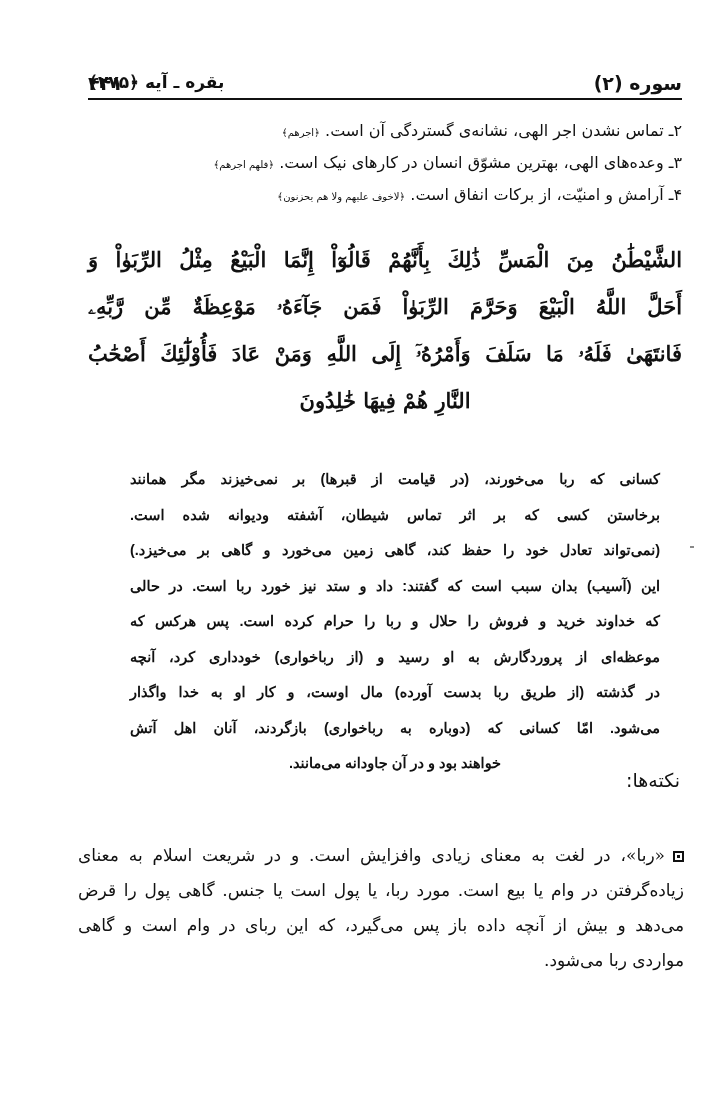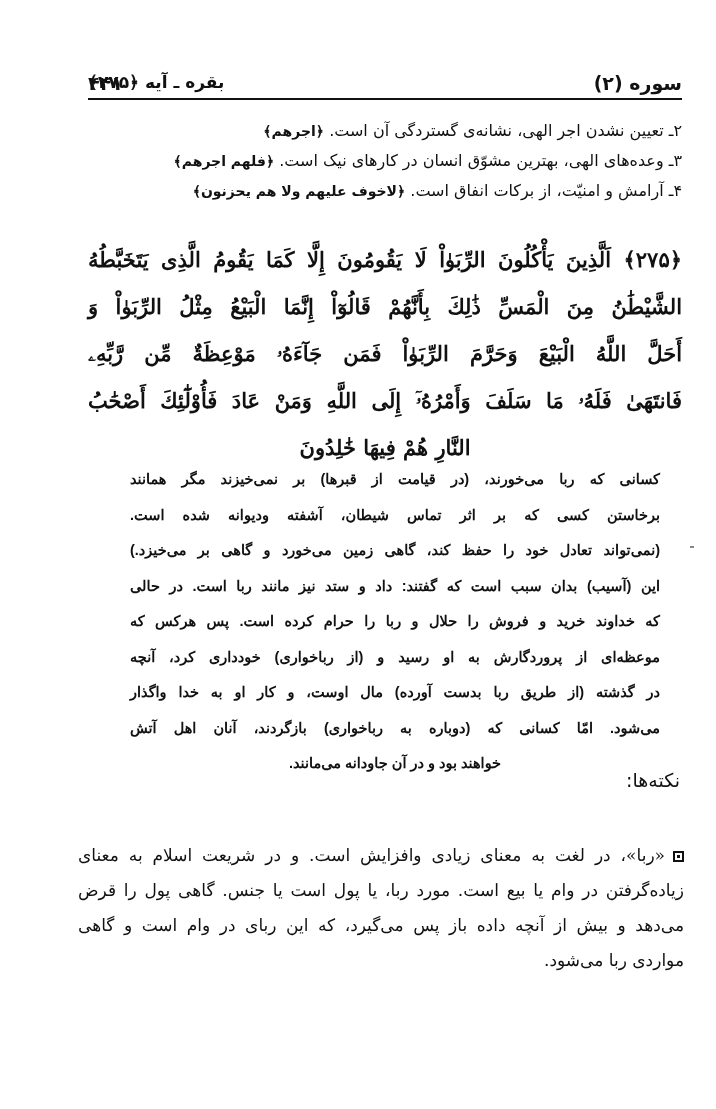--- a/index.html
+++ b/index.html
@@ -15,21 +15,21 @@
       position: absolute; left: 88px; width: 594px; top: 70px; height: 28px;
       border-bottom: 2px solid #111;
     }
     .header .surah { position: absolute; right: 0; top: 2px; font-size: 19px; font-weight: bold; }
     .header .verse-ref { position: absolute; left: 0; right: 0; top: 2px; text-align: left; font-size: 17px; font-weight: bold; }
     .header .page-num { position: absolute; left: 0; top: 2px; font-size: 19px; font-weight: bold; letter-spacing: 1px; }
 
     
     .lessons { position: absolute; left: 110px; width: 572px; top: 116px; }
     .lesson { font-size: 16px; line-height: 30px; white-space: nowrap; text-align: right; }
-    .lesson .quote { font-weight: bold; font-size: 14px; }
+    .lesson .quote { font-weight: normal; font-size: 10px; }
 
     
     .verse {
       position: absolute; left: 88px; width: 594px; top: 236px;
       font-family: "DejaVu Serif", serif; font-weight: bold; font-size: 21px;
       line-height: 47px; text-align: justify; text-align-last: center;
     }
     .verse-line { display: block; text-align: justify; text-align-last: justify; white-space: nowrap; }
     .verse-line.last { text-align-last: center; }
 
@@ -66,46 +66,45 @@
 <div class="page">
 
   <div class="header rtl">
     <span class="surah">سوره (۲)</span>
     <span class="verse-ref">بقره ـ آیه ﴿۲۷۵﴾</span>
     <span class="page-num">۴۴۱</span>
   </div>
 
   <div class="lessons rtl">
     <div class="lesson">
-      <span>۲ـ تعیین نشدن اجر الهی، نشانه‌ی گستردگی آن است.</span>
+      <span>۲ـ تماس نشدن اجر الهی، نشانه‌ی گستردگی آن است.</span>
       <span class="quote">﴿اجرهم﴾</span>
     </div>
     <div class="lesson">
       <span>۳ـ وعده‌های الهی، بهترین مشوّق انسان در کارهای نیک است.</span>
       <span class="quote">﴿فلهم اجرهم﴾</span>
     </div>
     <div class="lesson">
       <span>۴ـ آرامش و امنیّت، از برکات انفاق است.</span>
       <span class="quote">﴿لاخوف علیهم ولا هم یحزنون﴾</span>
     </div>
   </div>
 
   <div class="verse rtl">
-    <span class="verse-line"><span>﴿۲۷۵﴾</span> <span>اَلَّذِينَ يَأْكُلُونَ الرِّبَوٰاْ لَا يَقُومُونَ إِلَّا كَمَا يَقُومُ الَّذِى يَتَخَبَّطُهُ</span></span>
     <span class="verse-line">الشَّيْطَٰنُ مِنَ الْمَسِّ ذَٰلِكَ بِأَنَّهُمْ قَالُوٓاْ إِنَّمَا الْبَيْعُ مِثْلُ الرِّبَوٰاْ وَ</span>
     <span class="verse-line">أَحَلَّ اللَّهُ الْبَيْعَ وَحَرَّمَ الرِّبَوٰاْ فَمَن جَآءَهُۥ مَوْعِظَةٌ مِّن رَّبِّهِۦ</span>
     <span class="verse-line">فَانتَهَىٰ فَلَهُۥ مَا سَلَفَ وَأَمْرُهُۥٓ إِلَى اللَّهِ وَمَنْ عَادَ فَأُوْلَٰٓئِكَ أَصْحَٰبُ</span>
     <span class="verse-line last">النَّارِ هُمْ فِيهَا خَٰلِدُونَ</span>
   </div>
 
   <div class="translation rtl">
     <span class="t-line">کسانی که ربا می‌خورند، (در قیامت از قبرها) بر نمی‌خیزند مگر همانند</span>
     <span class="t-line">برخاستن کسی که بر اثر تماس شیطان، آشفته ودیوانه شده است.</span>
     <span class="t-line">(نمی‌تواند تعادل خود را حفظ کند، گاهی زمین می‌خورد و گاهی بر می‌خیزد.)</span>
-    <span class="t-line">این (آسیب) بدان سبب است که گفتند: داد و ستد نیز مانند ربا است. در حالی</span>
+    <span class="t-line">این (آسیب) بدان سبب است که گفتند: داد و ستد نیز خورد ربا است. در حالی</span>
     <span class="t-line">که خداوند خرید و فروش را حلال و ربا را حرام کرده است. پس هرکس که</span>
     <span class="t-line">موعظه‌ای از پروردگارش به او رسید و (از رباخواری) خودداری کرد، آنچه</span>
     <span class="t-line">در گذشته (از طریق ربا بدست آورده) مال اوست، و کار او به خدا واگذار</span>
     <span class="t-line">می‌شود. امّا کسانی که (دوباره به رباخواری) بازگردند، آنان اهل آتش</span>
     <span class="t-line last">خواهند بود و در آن جاودانه می‌مانند.</span>
   </div>
 
   <div class="margin-mark"></div>
 
   <div class="notes-title rtl">نکته‌ها:</div>

